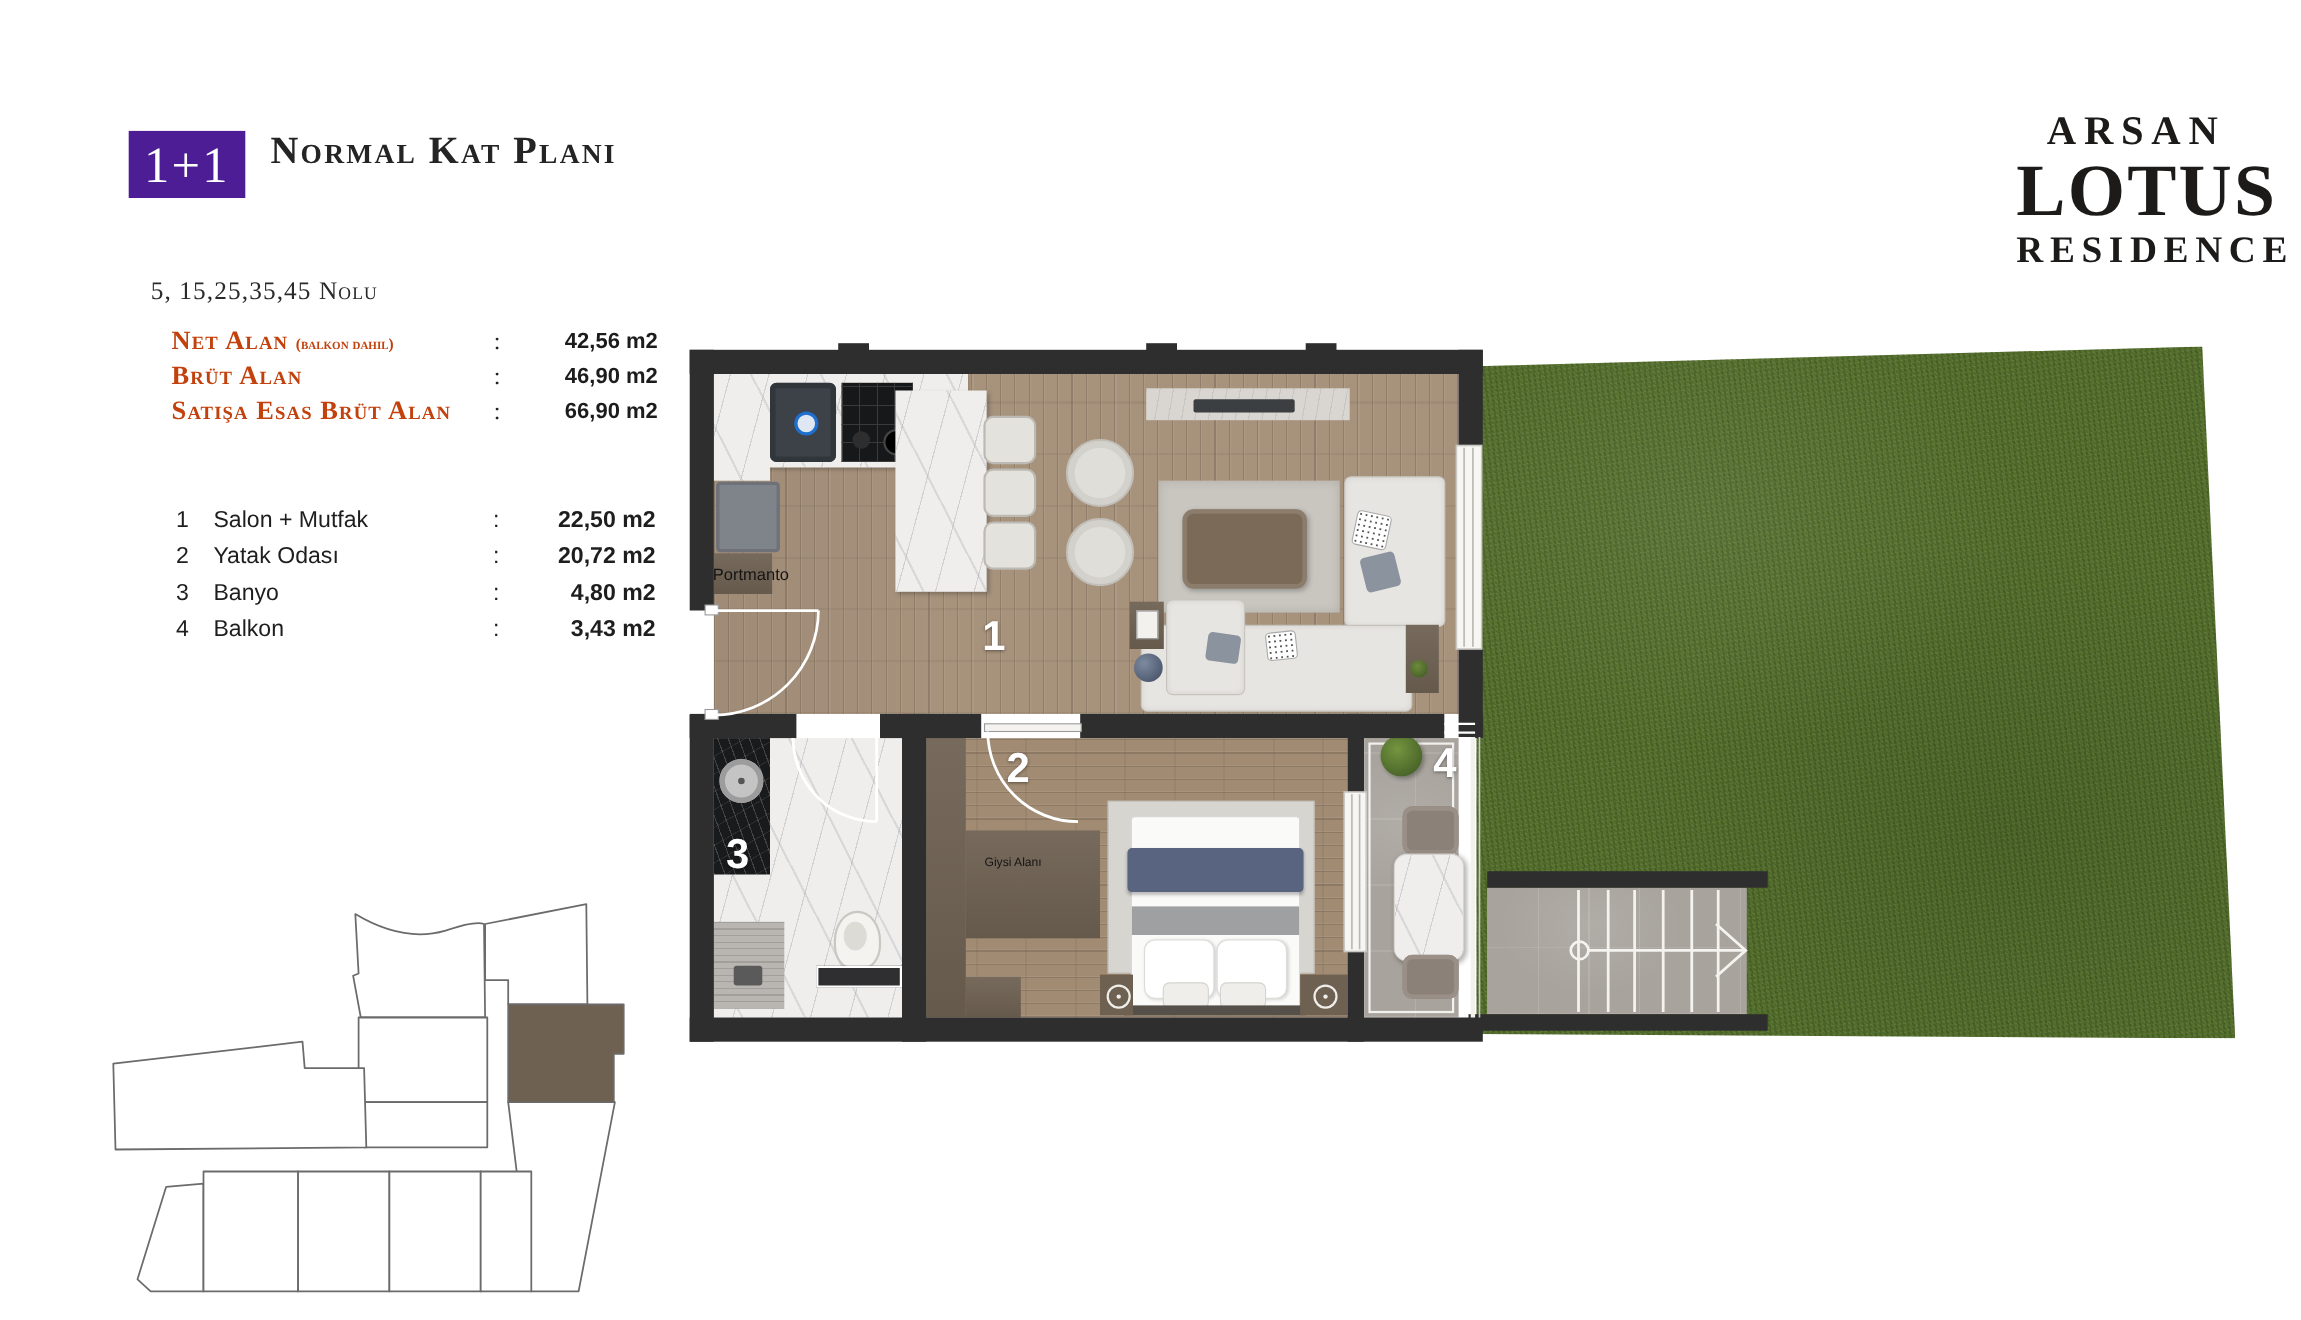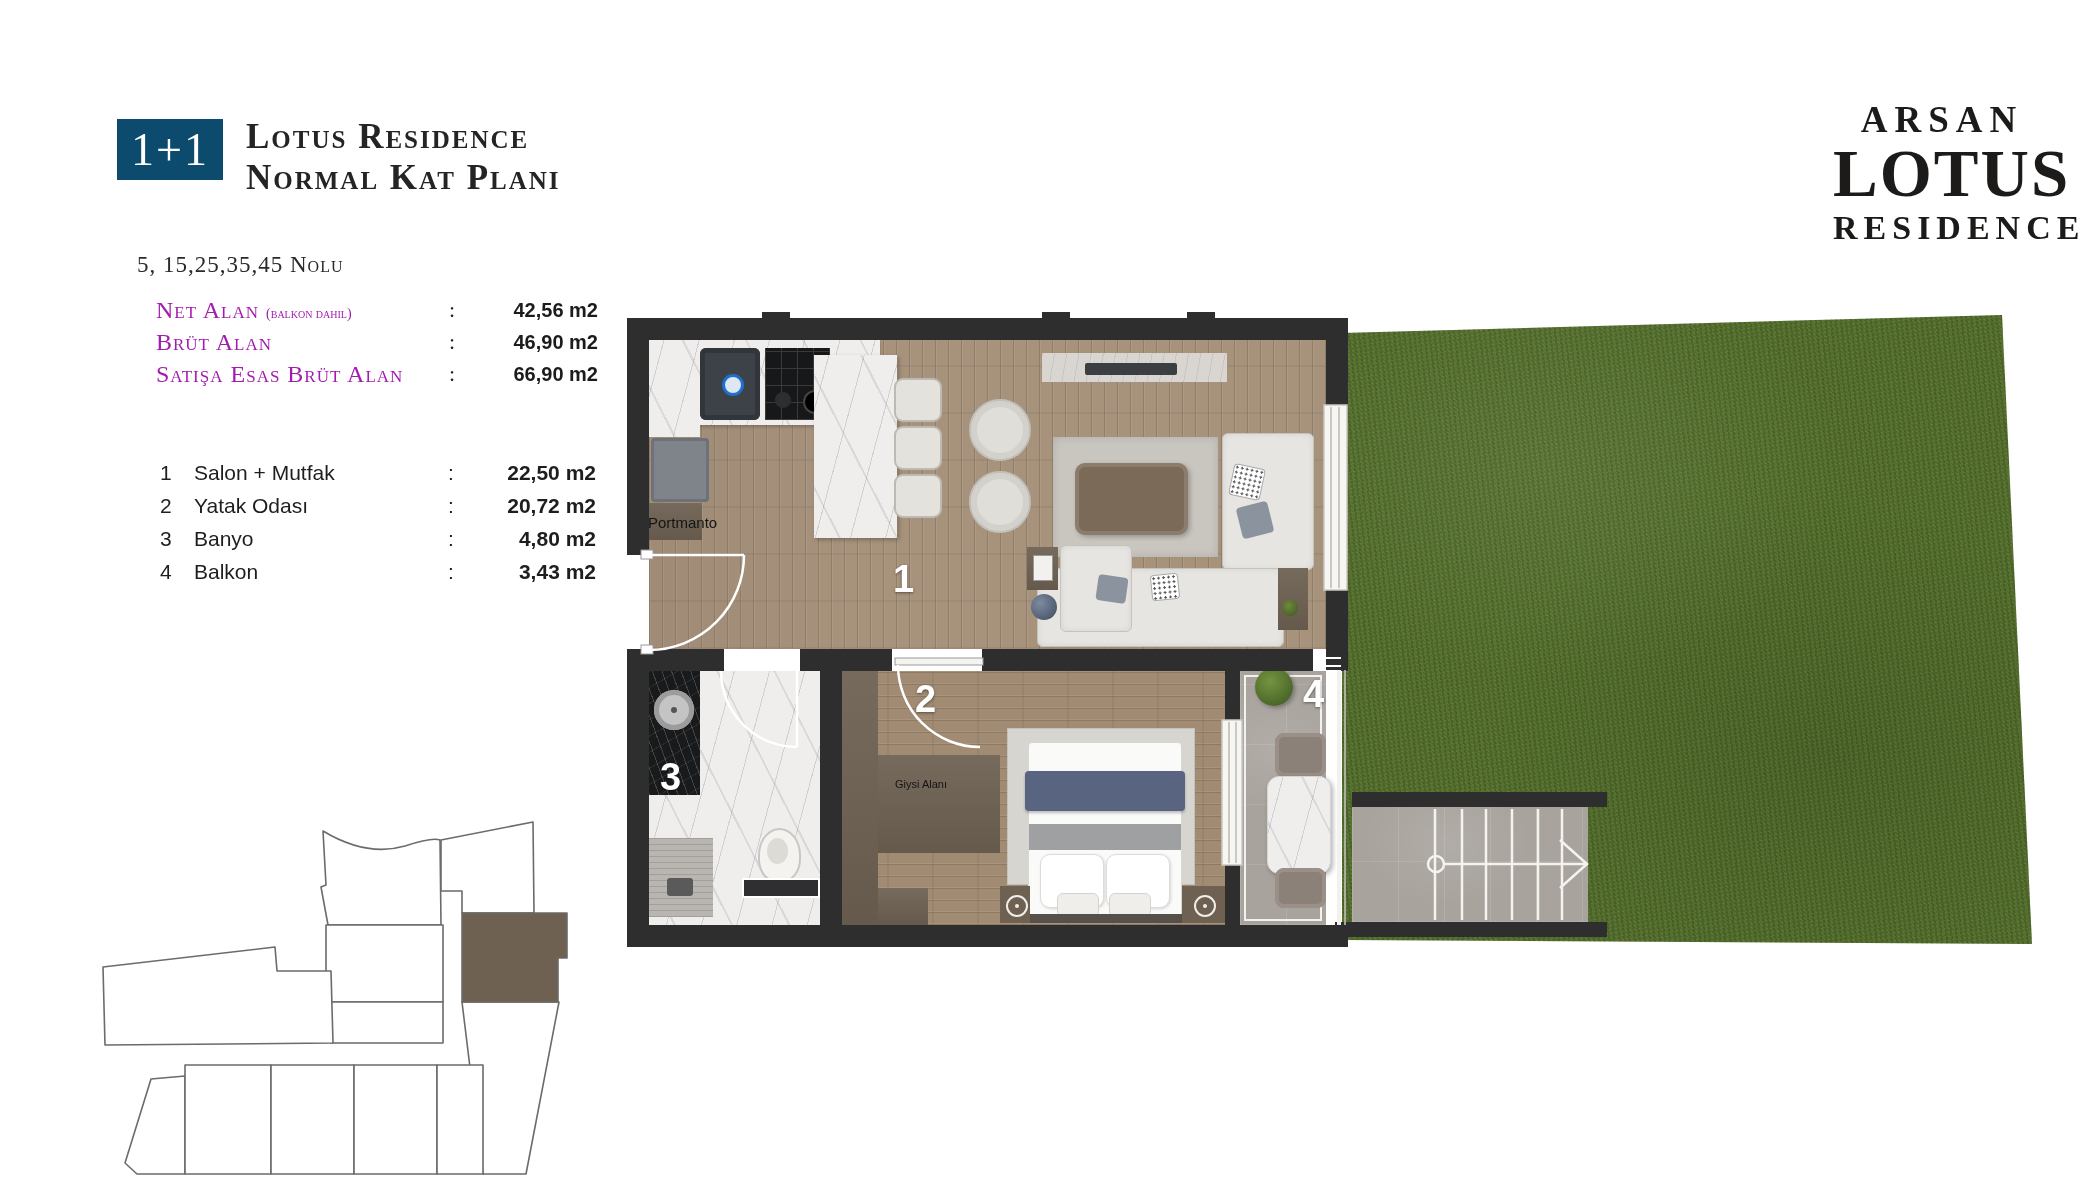--- a/index.html
+++ b/index.html
@@ -1,33 +1,33 @@
 <!DOCTYPE html>
 <html><head>
 <meta charset="utf-8">
 <style>
   html,body{margin:0;padding:0;background:#ffffff;}
   .canvas{position:relative;width:2092px;height:1200px;background:#ffffff;overflow:hidden;
           font-family:"Liberation Sans","DejaVu Sans",sans-serif;color:#222;}
   .abs{position:absolute;}
 
   
-  .badge{left:117px;top:119px;width:106px;height:61px;background:#0c4a6e;color:#fff;
+  .badge{left:117px;top:119px;width:106px;height:61px;background:#4c1d95;color:#fff;
          display:flex;align-items:center;justify-content:center;
          font-family:"Liberation Serif","DejaVu Serif",serif;font-size:46px;letter-spacing:2px;}
   .title{left:246px;top:116px;font-family:"Liberation Serif","DejaVu Serif",serif;
          font-variant:small-caps;font-weight:600;font-size:35px;line-height:41px;
          letter-spacing:2px;color:#242424;}
   .unitnums{left:137px;top:252px;font-family:"Liberation Serif","DejaVu Serif",serif;
             font-variant:small-caps;font-size:23px;letter-spacing:1px;color:#2a2a2a;}
 
   .area-table{left:156px;top:294px;display:grid;grid-template-columns:282px 28px 132px;
               grid-auto-rows:32px;align-items:center;}
   .alabel{font-family:"Liberation Serif","DejaVu Serif",serif;font-variant:small-caps;
-          font-size:24px;letter-spacing:1px;color:#a21caf;white-space:nowrap;}
+          font-size:24px;letter-spacing:1px;color:#c2410c;white-space:nowrap;font-weight:bold;}
   .anote{font-size:14px;letter-spacing:0;}
   .acolon{font-family:"Liberation Serif","DejaVu Serif",serif;font-size:22px;text-align:center;}
   .avalue{font-size:20px;font-weight:bold;text-align:right;color:#1c1c1c;}
 
   .room-table{left:160px;top:456px;display:grid;grid-template-columns:34px 242px 30px 130px;
               grid-auto-rows:33px;align-items:center;font-size:21px;color:#1e1e1e;}
   .rnum{text-align:left;}
   .rcolon{text-align:center;}
   .rvalue{text-align:right;font-weight:bold;}
 
@@ -84,21 +84,20 @@
   .fanicon:after{content:"";position:absolute;left:50%;top:50%;width:4px;height:4px;margin:-2px;background:#efeeea;border-radius:50%;}
   .plan-svg{position:absolute;left:0;top:0;pointer-events:none;}
 </style>
 </head>
 <body>
 
 <div class="canvas">
 
   <div class="abs badge">1+1</div>
   <div class="abs title">
-    <div>Lotus Residence</div>
     <div>Normal Kat Planı</div>
   </div>
   <div class="abs unitnums">5, 15,25,35,45 Nolu</div>
 
   <div class="abs area-table">
     <div class="alabel">
       <span>Net Alan</span>
       <span class="anote">(balkon dahil)</span>
     </div>
     <div class="acolon">:</div>

